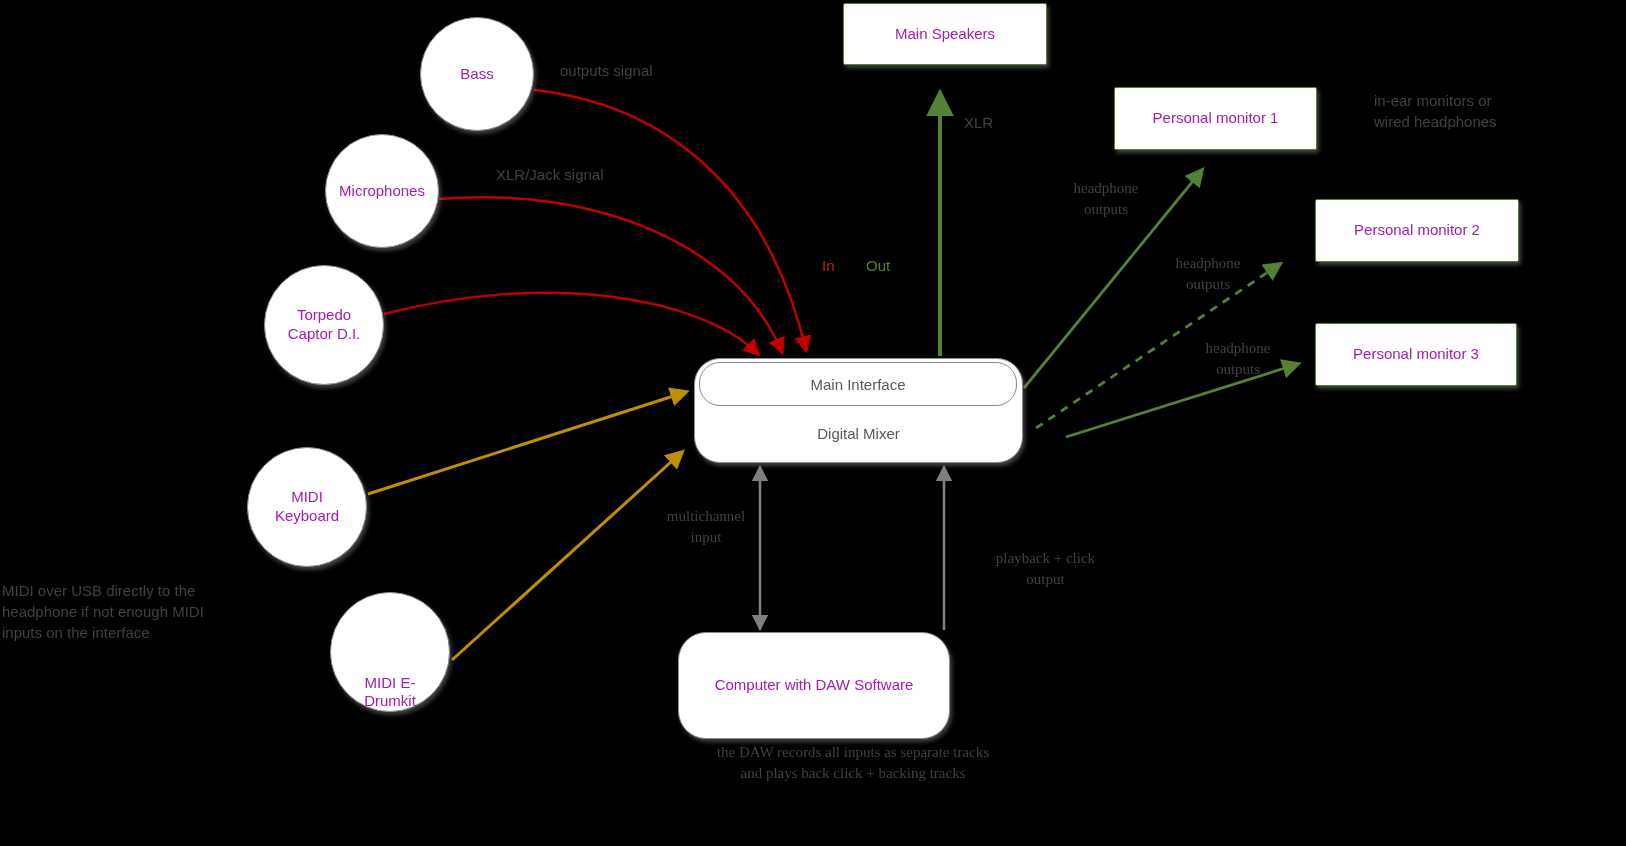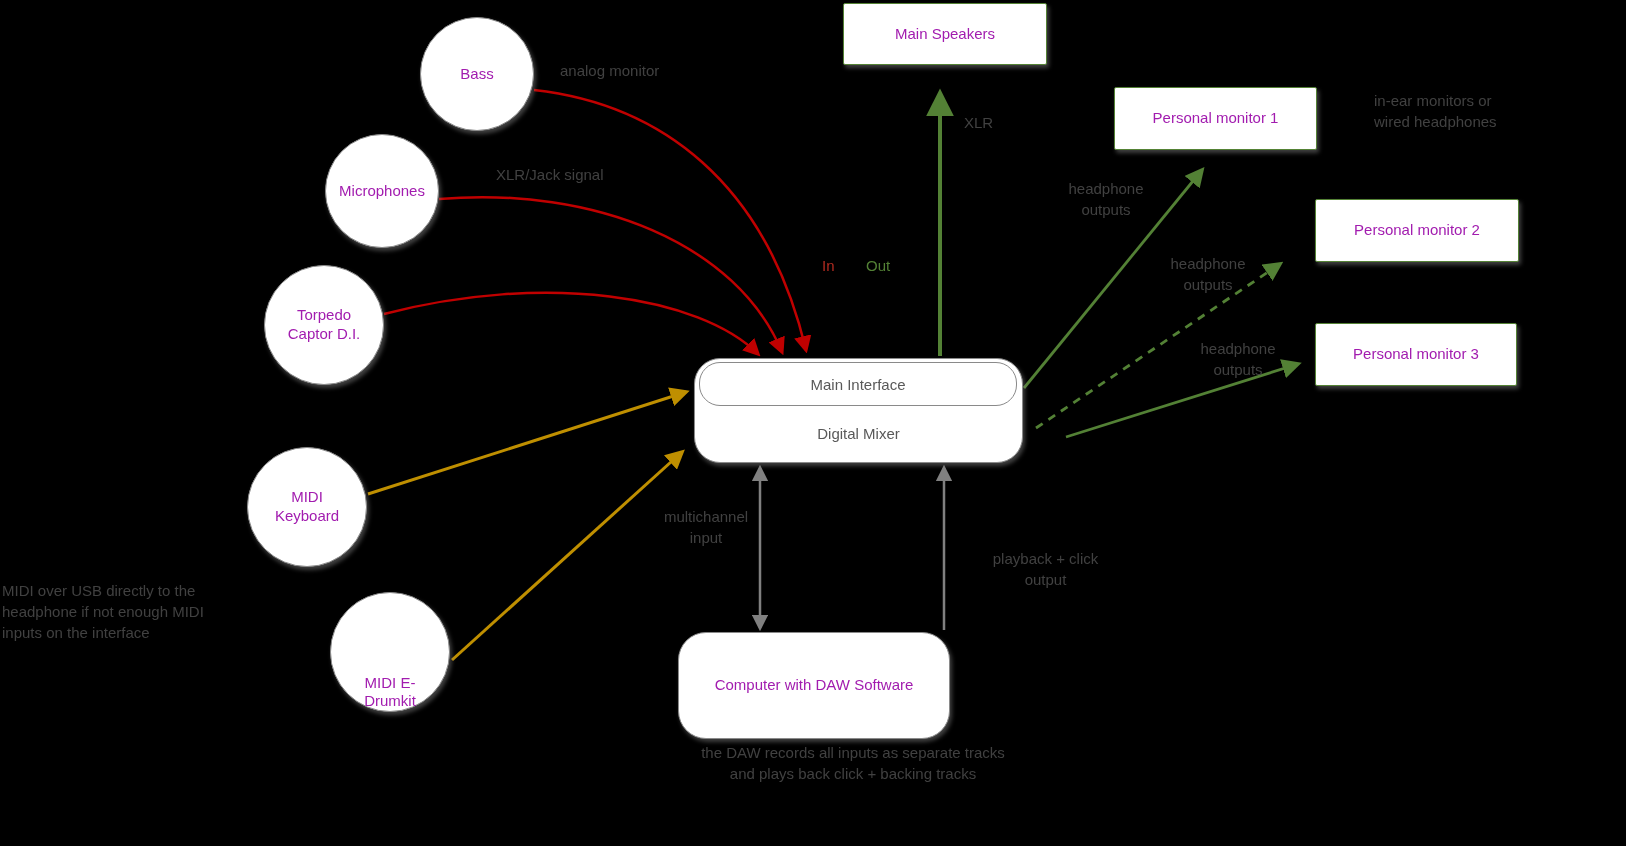--- a/index.html
+++ b/index.html
@@ -30,21 +30,21 @@
     display:flex; align-items:center; justify-content:center; color:#595959; font-size:15px;
   }
   .mixer-label {
     position:absolute; left:0; right:0; top:48px; height:52px;
     display:flex; align-items:center; justify-content:center; color:#595959; font-size:15px;
   }
   .rounded-big { border-radius:28px; }
 
   .lbl { position:absolute; color:#414141; font-size:15px; line-height:21px; }
   .lbl span { display:block; }
-  .center { text-align:center; }
+  .center { text-align:center;font-family:Liberation Serif, serif; }
   .red-text { color:#b02b20; }
   .green-text { color:#538135; }
 </style>
 </head>
 <body>
 
 <div class="canvas">
 
   <svg class="wires">
     <defs>
@@ -112,21 +112,21 @@
     <div class="inner-box" style="left:4px; top:3px; width:318px; height:44px;">
       <span>Main Interface</span>
     </div>
     <div class="mixer-label">Digital Mixer</div>
   </div>
 
   <div class="node rounded-big" style="left:678px; top:632px; width:272px; height:107px;">
     <span>Computer with DAW Software</span>
   </div>
 
-  <div class="lbl" style="left:560px; top:60px;">analog monitor</div>
+  <div class="lbl" style="left:560px; top:60px;">outputs signal</div>
   <div class="lbl" style="left:496px; top:164px;">XLR/Jack signal</div>
   <div class="lbl red-text" style="left:822px; top:255px;">In</div>
   <div class="lbl green-text" style="left:866px; top:255px;">Out</div>
   <div class="lbl" style="left:964px; top:112px;">XLR</div>
 
   <div class="lbl center" style="left:1044px; top:178px; width:124px;">
     <span>headphone</span>
     <span>outputs</span>
   </div>
   <div class="lbl center" style="left:1146px; top:253px; width:124px;">

